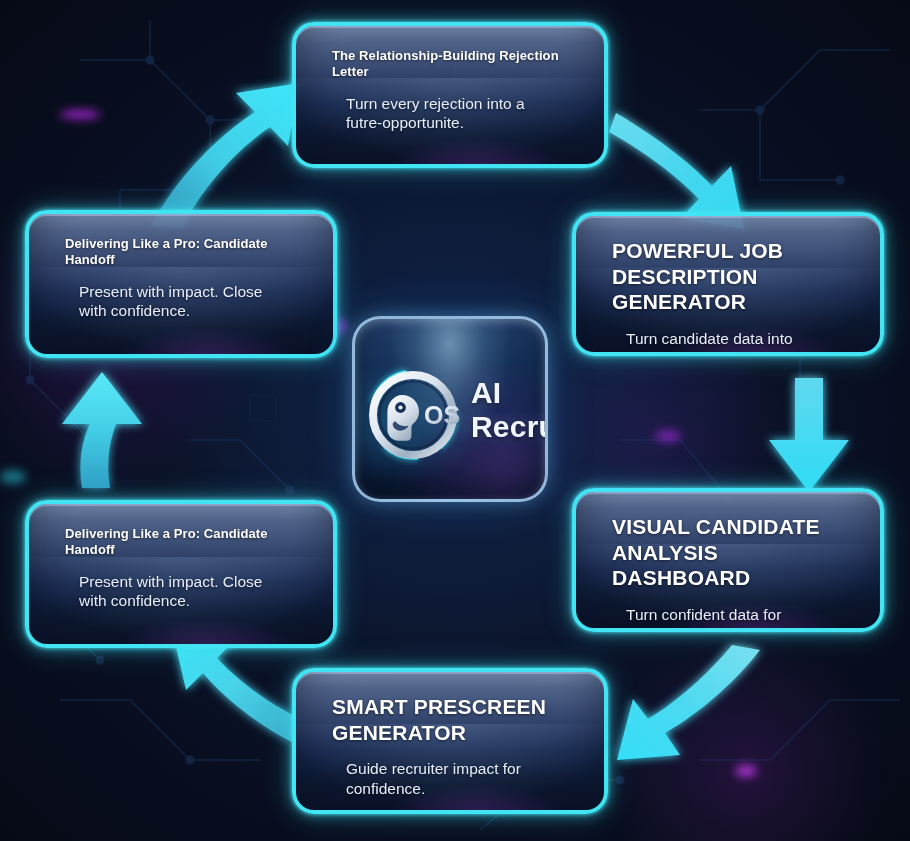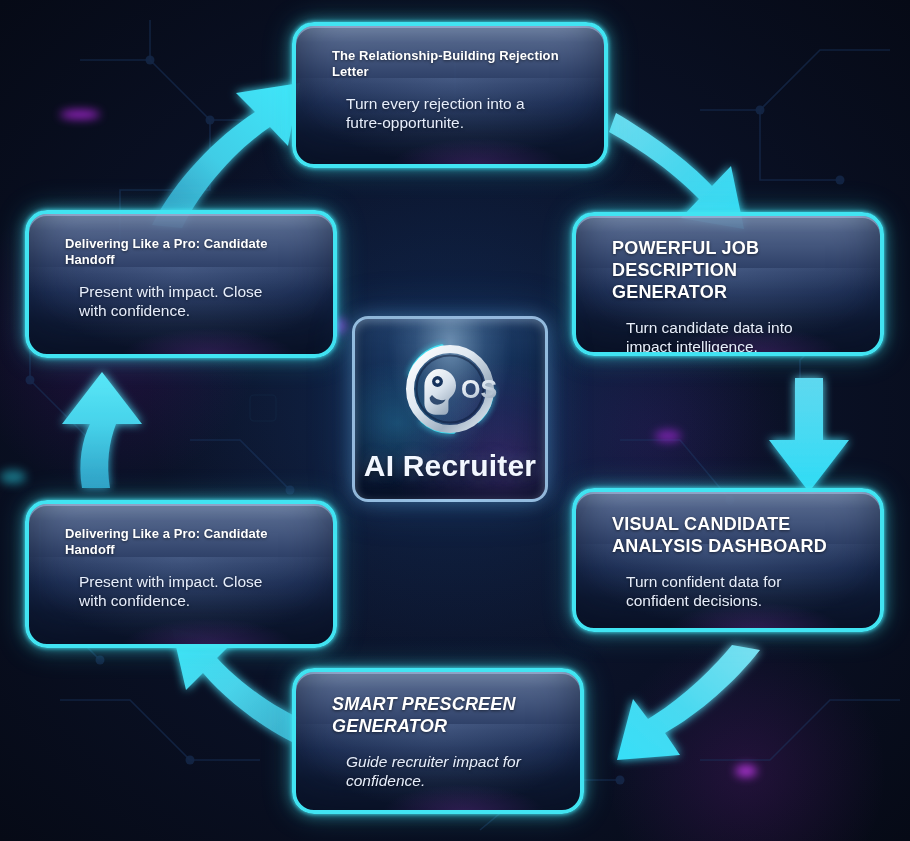--- a/index.html
+++ b/index.html
@@ -96,63 +96,63 @@
     z-index: 2;
     color: #ffffff;
     font-weight: bold;
     font-size: 13px;
     line-height: 1.22;
     letter-spacing: 0.1px;
     text-shadow: 0 1px 3px rgba(0,0,0,0.55);
     margin: 0 0 11px 0;
   }
   .card-title.upper {
-    font-size: 18px;
+    font-size: 21px;
     letter-spacing: 0.2px;
   }
   .card-desc {
     position: relative;
     z-index: 2;
     color: #e7eefb;
     font-size: 15.5px;
     line-height: 1.26;
     text-shadow: 0 1px 3px rgba(0,0,0,0.5);
     margin: 14px;
   }
 
   
   #card-top          { left: 292px; top: 22px;  width: 316px; height: 146px; }
   #card-right-top    { left: 572px; top: 212px; width: 312px; height: 144px; }
   #card-right-bottom { left: 572px; top: 488px; width: 312px; height: 144px; }
-  #card-bottom       { left: 292px; top: 668px; width: 292px; height: 146px; font-style: italic; }
+  #card-bottom       { left: 292px; top: 668px; width: 316px; height: 146px; }
   #card-left-bottom  { left: 25px;  top: 500px; width: 312px; height: 148px; }
   #card-left-top     { left: 25px;  top: 210px; width: 312px; height: 148px; }
 
   
   #center-badge {
     position: absolute;
     left: 352px;
     top: 316px;
     width: 196px;
     height: 186px;
     box-sizing: border-box;
-    border-radius: 16px;
+    border-radius: 28px;
     border: 3px solid rgba(168,210,245,0.85);
     background:
       radial-gradient(ellipse at 50% 14%, rgba(176,216,246,0.55) 0%, rgba(120,170,215,0.22) 26%, rgba(30,64,110,0.10) 46%),
       radial-gradient(ellipse at 22% 58%, rgba(60,190,230,0.30) 0%, rgba(60,190,230,0) 42%),
       radial-gradient(ellipse at 78% 88%, rgba(150,70,200,0.32) 0%, rgba(150,70,200,0) 52%),
       linear-gradient(175deg, #22406a 0%, #143058 26%, #0c2044 54%, #091734 78%, #081329 100%);
     box-shadow:
       0 0 18px rgba(110,190,240,0.38),
       0 0 44px rgba(60,140,220,0.25),
       inset 0 3px 10px rgba(200,230,255,0.35),
       inset 0 -16px 34px rgba(4,10,26,0.6);
     display: flex;
-    flex-direction: column;
+    flex-direction: row;
     align-items: center;
     justify-content: flex-start;
     overflow: hidden;
   }
   #center-badge .emblem-wrap {
     position: relative;
     width: 116px;
     height: 116px;
     margin-top: 12px;
   }

